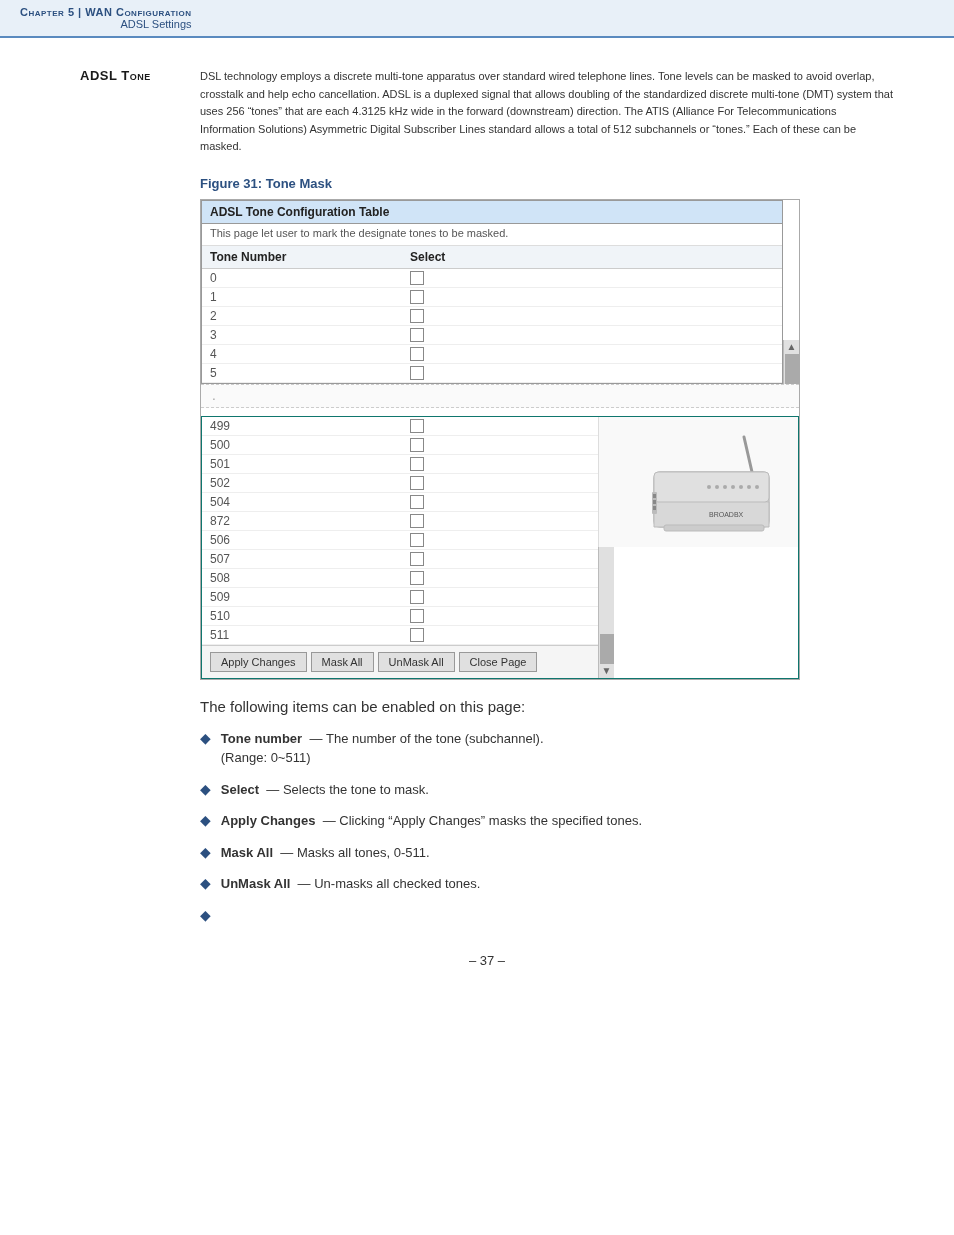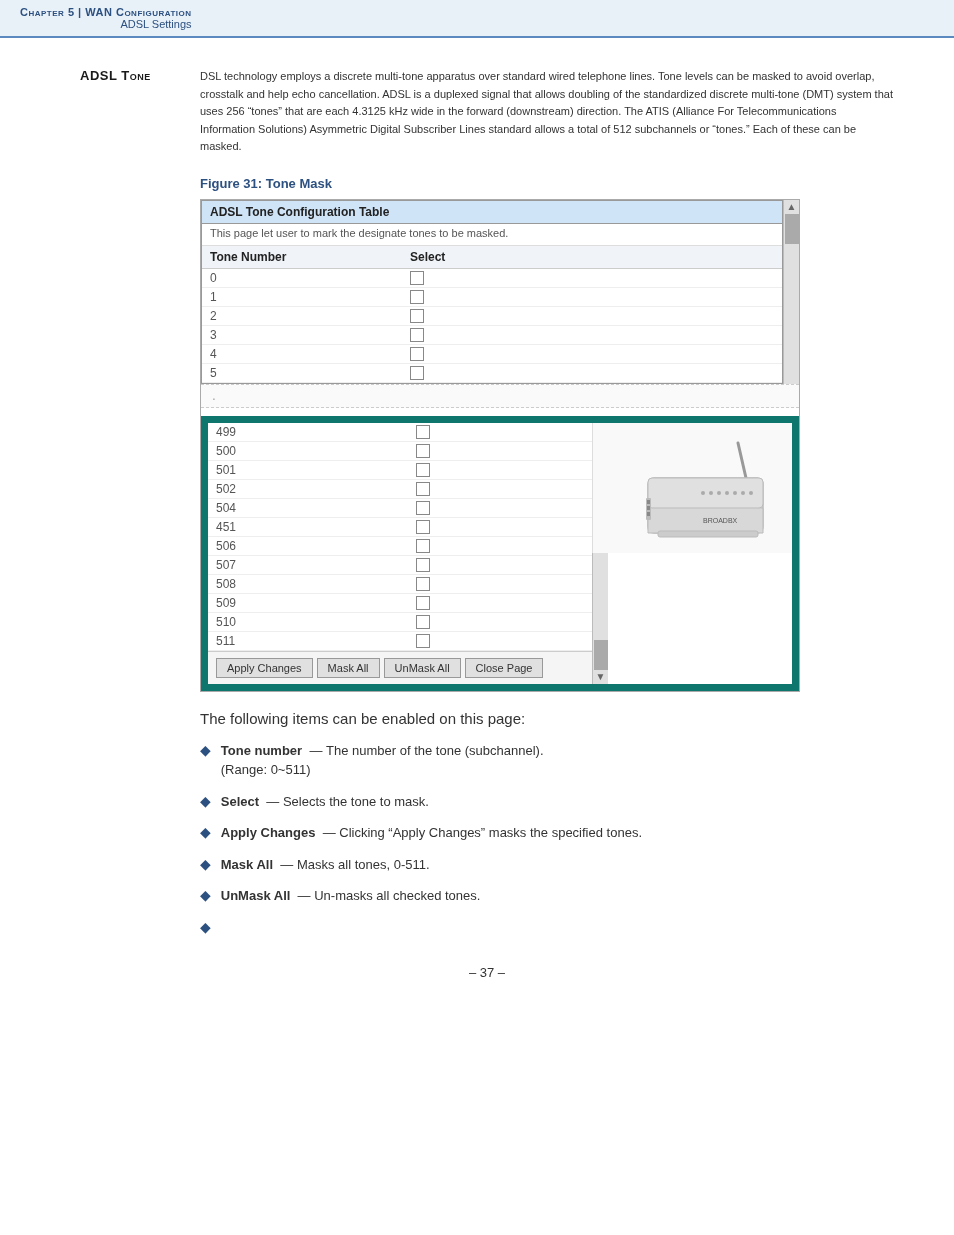--- a/index.html
+++ b/index.html
@@ -133,20 +133,21 @@
       width: 14px;
       height: 14px;
       border: 1px solid #888;
       background: #fff;
       display: inline-block;
     }
 
     
     .tone-table-with-scroll {
       display: flex;
+      align-items: flex-end;
     }
     .tone-table-inner {
       flex: 1;
     }
     .scrollbar-right {
       width: 16px;
       background: #e0e0e0;
       border-left: 1px solid #bbb;
       display: flex;
       flex-direction: column;
@@ -154,21 +155,21 @@
     }
     .scrollbar-thumb {
       width: 14px;
       height: 30px;
       background: #aaa;
       margin-top: 2px;
     }
 
     
     .tone-table-bottom {
-      border: 7px solid #0f766e;
+      border: 1px solid #0f766e;
       background: #fff;
       font-size: 12px;
       margin-top: 8px;
       display: flex;
     }
     .tone-table-bottom-inner {
       flex: 1;
     }
 
     .tone-table-bottom-scrollbar {
@@ -334,21 +335,21 @@
         </div>
         <div class="tone-row">
           <div class="tone-row-num">502</div>
           <div class="tone-checkbox"></div>
         </div>
         <div class="tone-row">
           <div class="tone-row-num">504</div>
           <div class="tone-checkbox"></div>
         </div>
         <div class="tone-row">
-          <div class="tone-row-num">451</div>
+          <div class="tone-row-num">872</div>
           <div class="tone-checkbox"></div>
         </div>
         <div class="tone-row">
           <div class="tone-row-num">506</div>
           <div class="tone-checkbox"></div>
         </div>
         <div class="tone-row">
           <div class="tone-row-num">507</div>
           <div class="tone-checkbox"></div>
         </div>

